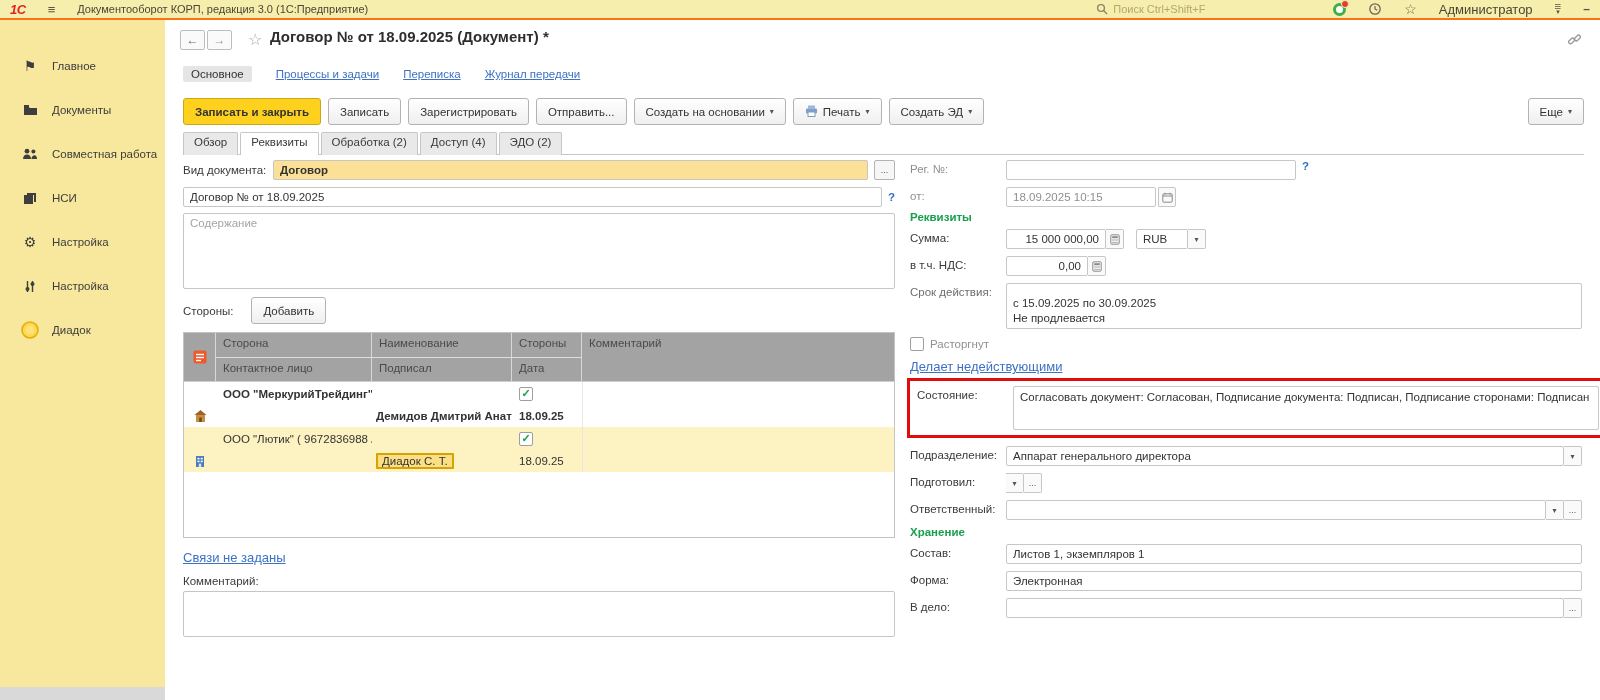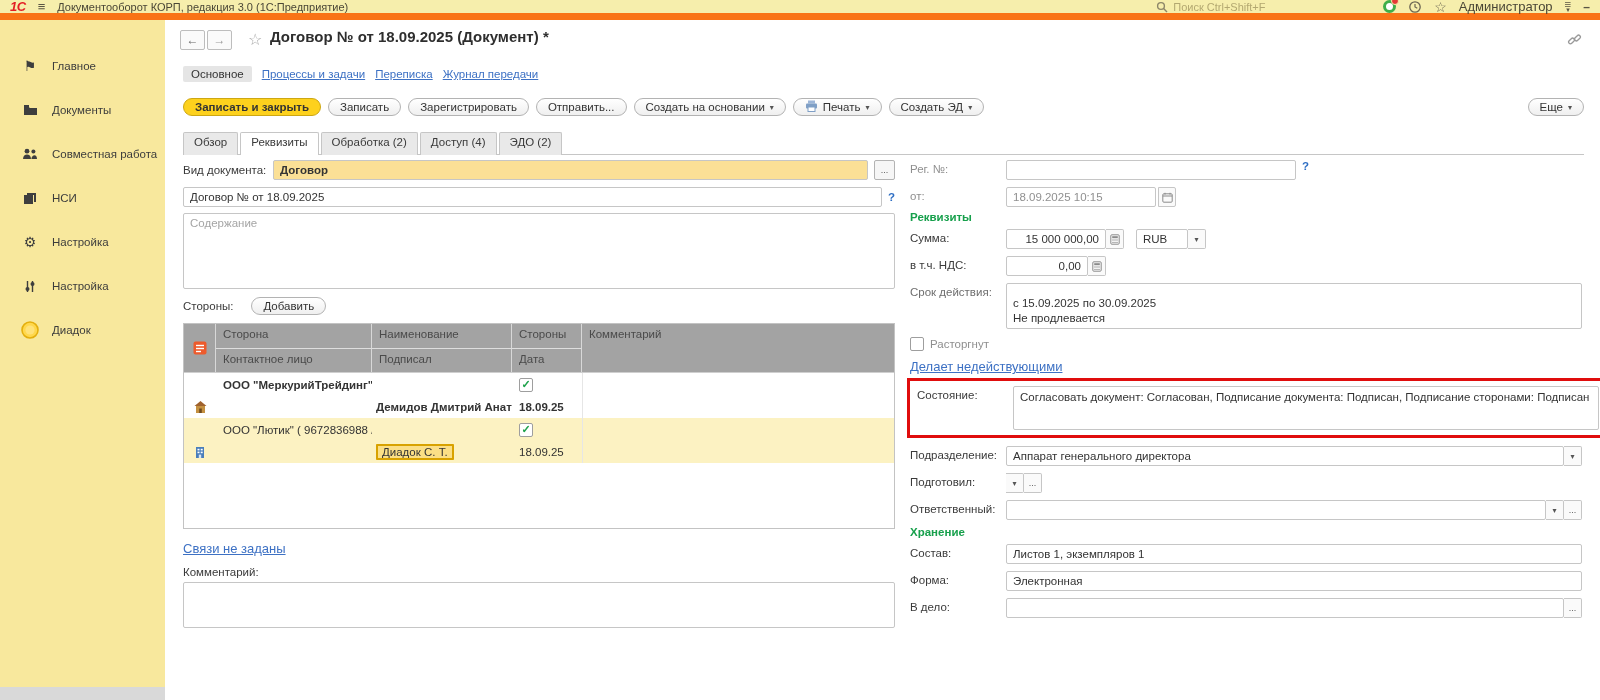--- a/index.html
+++ b/index.html
@@ -2,21 +2,21 @@
 <html><head>
 <meta charset="utf-8">
 <style>
   * { box-sizing:border-box; margin:0; padding:0; }
   html,body { width:1600px; height:700px; }
   .app { position:relative; width:1600px; height:700px; overflow:hidden; background:#fff;
          font-family:"Liberation Sans", sans-serif; font-size:11.5px; color:#333; }
 
   
   .topbar { position:absolute; top:0; left:0; width:100%; height:20px; background:#f6eeac;
-            display:flex; align-items:center; padding:0 10px; gap:12px; border-bottom:7px solid #f97316; }
+            display:flex; align-items:center; padding:0 10px; gap:22px; border-bottom:2px solid #f97316; }
   .logo { color:#e31e24; font-weight:bold; font-style:italic; font-size:13px; letter-spacing:-.5px; }
   .tb-burger { font-size:13px; color:#5a5544; cursor:pointer; line-height:1; }
   .tb-title { font-size:11px; color:#4a4636; }
   .tb-search { margin-left:auto; display:flex; align-items:center; gap:5px; width:215px; cursor:text; }
   .tb-search-ph { color:#b3a871; font-size:11px; }
   .tb-ic { display:flex; align-items:center; cursor:pointer; position:relative; }
   .tb-star { font-size:14px; color:#6b6552; }
   .tb-user { font-size:13px; color:#4a4636; cursor:pointer; }
   .tb-min { font-size:12px; color:#5a5544; font-weight:bold; cursor:pointer; }
   .notif { width:13px; height:13px; border-radius:50%; background:#3fae49; position:relative; }
@@ -37,26 +37,26 @@
   .main { position:absolute; left:165px; top:20px; right:0; bottom:0; background:#fff; }
 
   .navbtns { position:absolute; left:15px; top:10px; display:flex; }
   .navbtn { width:25px; height:20px; border:1px solid #bdbdbd; background:#fafafa; border-radius:2px;
             display:flex; align-items:center; justify-content:center; color:#666; font-size:12px; cursor:pointer; }
   .navbtn + .navbtn { margin-left:2px; color:#9a9a9a; }
   .fav-star { position:absolute; left:83px; top:10px; font-size:16px; color:#a8a8a8; cursor:pointer; }
   .doc-title { position:absolute; left:105px; top:8px; font-size:15px; font-weight:bold; color:#2e2e2e; }
   .link-ic { position:absolute; right:18px; top:12px; cursor:pointer; }
 
-  .navtabs { position:absolute; left:18px; top:46px; display:flex; gap:10px; align-items:center; }
+  .navtabs { position:absolute; left:18px; top:46px; display:flex; gap:24px; align-items:center; }
   .navtab-active { background:#e5e5e5; padding:2px 8px; border-radius:2px; color:#333; cursor:default; }
   .navtab { color:#3d71c4; text-decoration:underline; cursor:pointer; }
 
   .toolbar { position:absolute; left:18px; top:78px; right:16px; display:flex; gap:7px; align-items:center; }
-  .btn { height:18px; border:1px solid #b3b3b3; border-radius:11px; background:linear-gradient(#ffffff,#efefef);
+  .btn { height:27px; border:1px solid #b3b3b3; border-radius:3px; background:linear-gradient(#ffffff,#efefef);
          padding:0 11px; display:flex; align-items:center; gap:5px; font-size:11.5px; color:#333; cursor:pointer; white-space:nowrap; }
   .btn-primary { background:#fdd11d; border-color:#cda713; font-weight:bold; }
   .btn-more { margin-left:auto; }
   .caret { font-size:8px; color:#555; }
 
   .subtabs { position:absolute; left:18px; top:112px; right:16px; display:flex; border-bottom:1px solid #c6c6c6; height:23px; }
   .stab { padding:3px 10px; border:1px solid #c6c6c6; border-bottom:none; background:#e9e9e9; margin-right:2px;
           border-radius:2px 2px 0 0; color:#3a3a3a; cursor:pointer; height:23px; position:relative; }
   .stab-active { background:#fff; }
   .stab-active::after { content:""; position:absolute; left:0; right:0; bottom:-1px; height:1px; background:#fff; }

